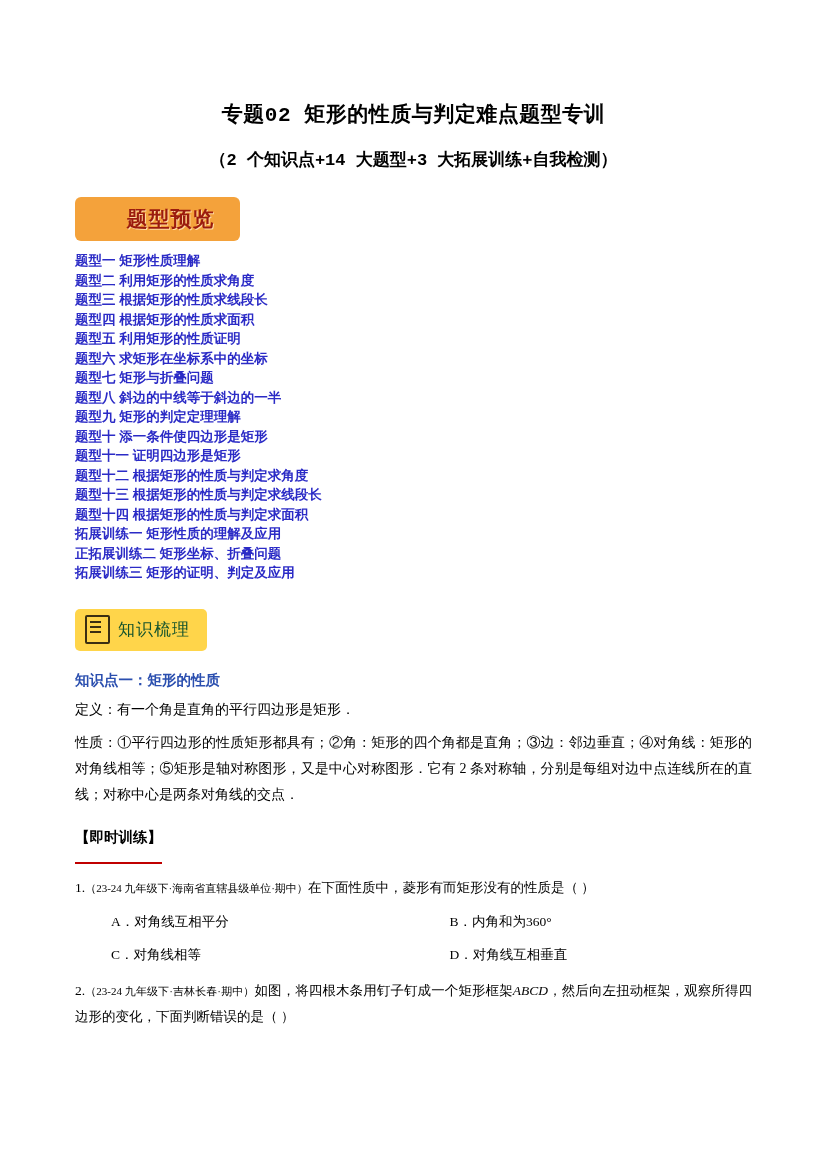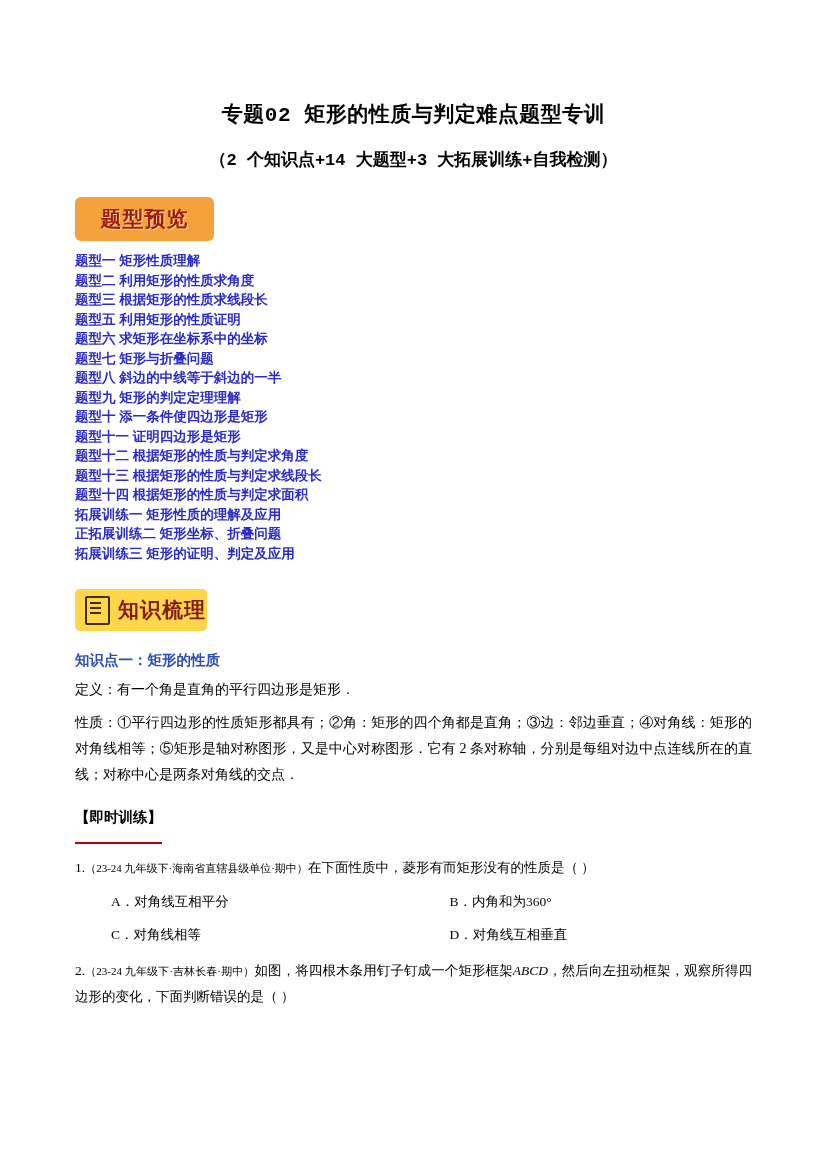--- a/index.html
+++ b/index.html
@@ -44,20 +44,21 @@
     margin-top: 26px;
     width: 139px;
     height: 44px;
     background: #F4A23B;
     border-radius: 6px;
     position: relative;
     display: flex;
     align-items: center;
     justify-content: center;
     box-shadow: 0 0 0 0 transparent;
+    padding-left: 26px;
   }
   .banner-preview .btxt {
     font-family: "Liberation Sans", sans-serif;
     font-weight: bold;
     font-size: 21px;
     color: #9B1B0E;
     letter-spacing: 1px;
     text-shadow: 1px 1px 0 #FFD9A0;
   }
 
@@ -99,23 +100,23 @@
   .banner-knowledge .kicon:before {
     content: "";
     position: absolute;
     left: 3px; top: 4px;
     width: 11px; height: 2px;
     background: #3B2F12;
     box-shadow: 0 5px 0 0 #3B2F12, 0 10px 0 0 #3B2F12;
   }
   .banner-knowledge .ktxt {
     font-family: "Liberation Sans", sans-serif;
-    font-weight: bold;
-    font-size: 21px;
-    color: #7f1d1d;
+    font-weight: normal;
+    font-size: 17px;
+    color: #14532d;
     letter-spacing: 1px;
   }
 
   
   .kp-heading {
     margin-top: 20px;
     font-family: Liberation Serif, serif;
     font-weight: bold;
     font-size: 14.5px;
     color: #2B4FAF;
@@ -168,20 +169,21 @@
   <div class="doc-subtitle">（2 个知识点+14 大题型+3 大拓展训练+自我检测）</div>
 
   <div class="banner-preview">
     <span class="btxt">题型预览</span>
   </div>
 
   <div class="topic-list">
     <div class="topic-line">题型一  矩形性质理解</div>
     <div class="topic-line">题型二  利用矩形的性质求角度</div>
     <div class="topic-line">题型三  根据矩形的性质求线段长</div>
+    <div class="topic-line">题型四  根据矩形的性质求面积</div>
     <div class="topic-line">题型五  利用矩形的性质证明</div>
     <div class="topic-line">题型六  求矩形在坐标系中的坐标</div>
     <div class="topic-line">题型七  矩形与折叠问题</div>
     <div class="topic-line">题型八  斜边的中线等于斜边的一半</div>
     <div class="topic-line">题型九  矩形的判定定理理解</div>
     <div class="topic-line">题型十  添一条件使四边形是矩形</div>
     <div class="topic-line">题型十一  证明四边形是矩形</div>
     <div class="topic-line">题型十二  根据矩形的性质与判定求角度</div>
     <div class="topic-line">题型十三  根据矩形的性质与判定求线段长</div>
     <div class="topic-line">题型十四 根据矩形的性质与判定求面积</div>

